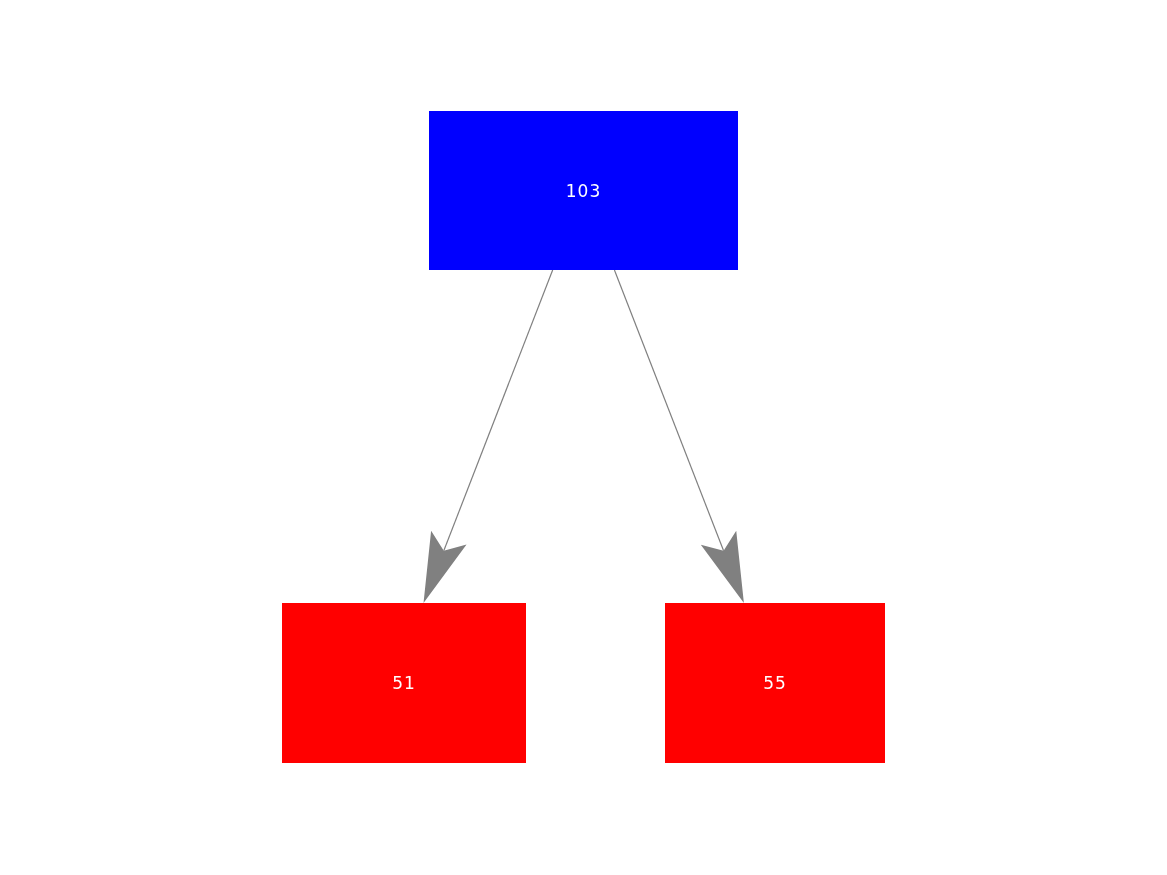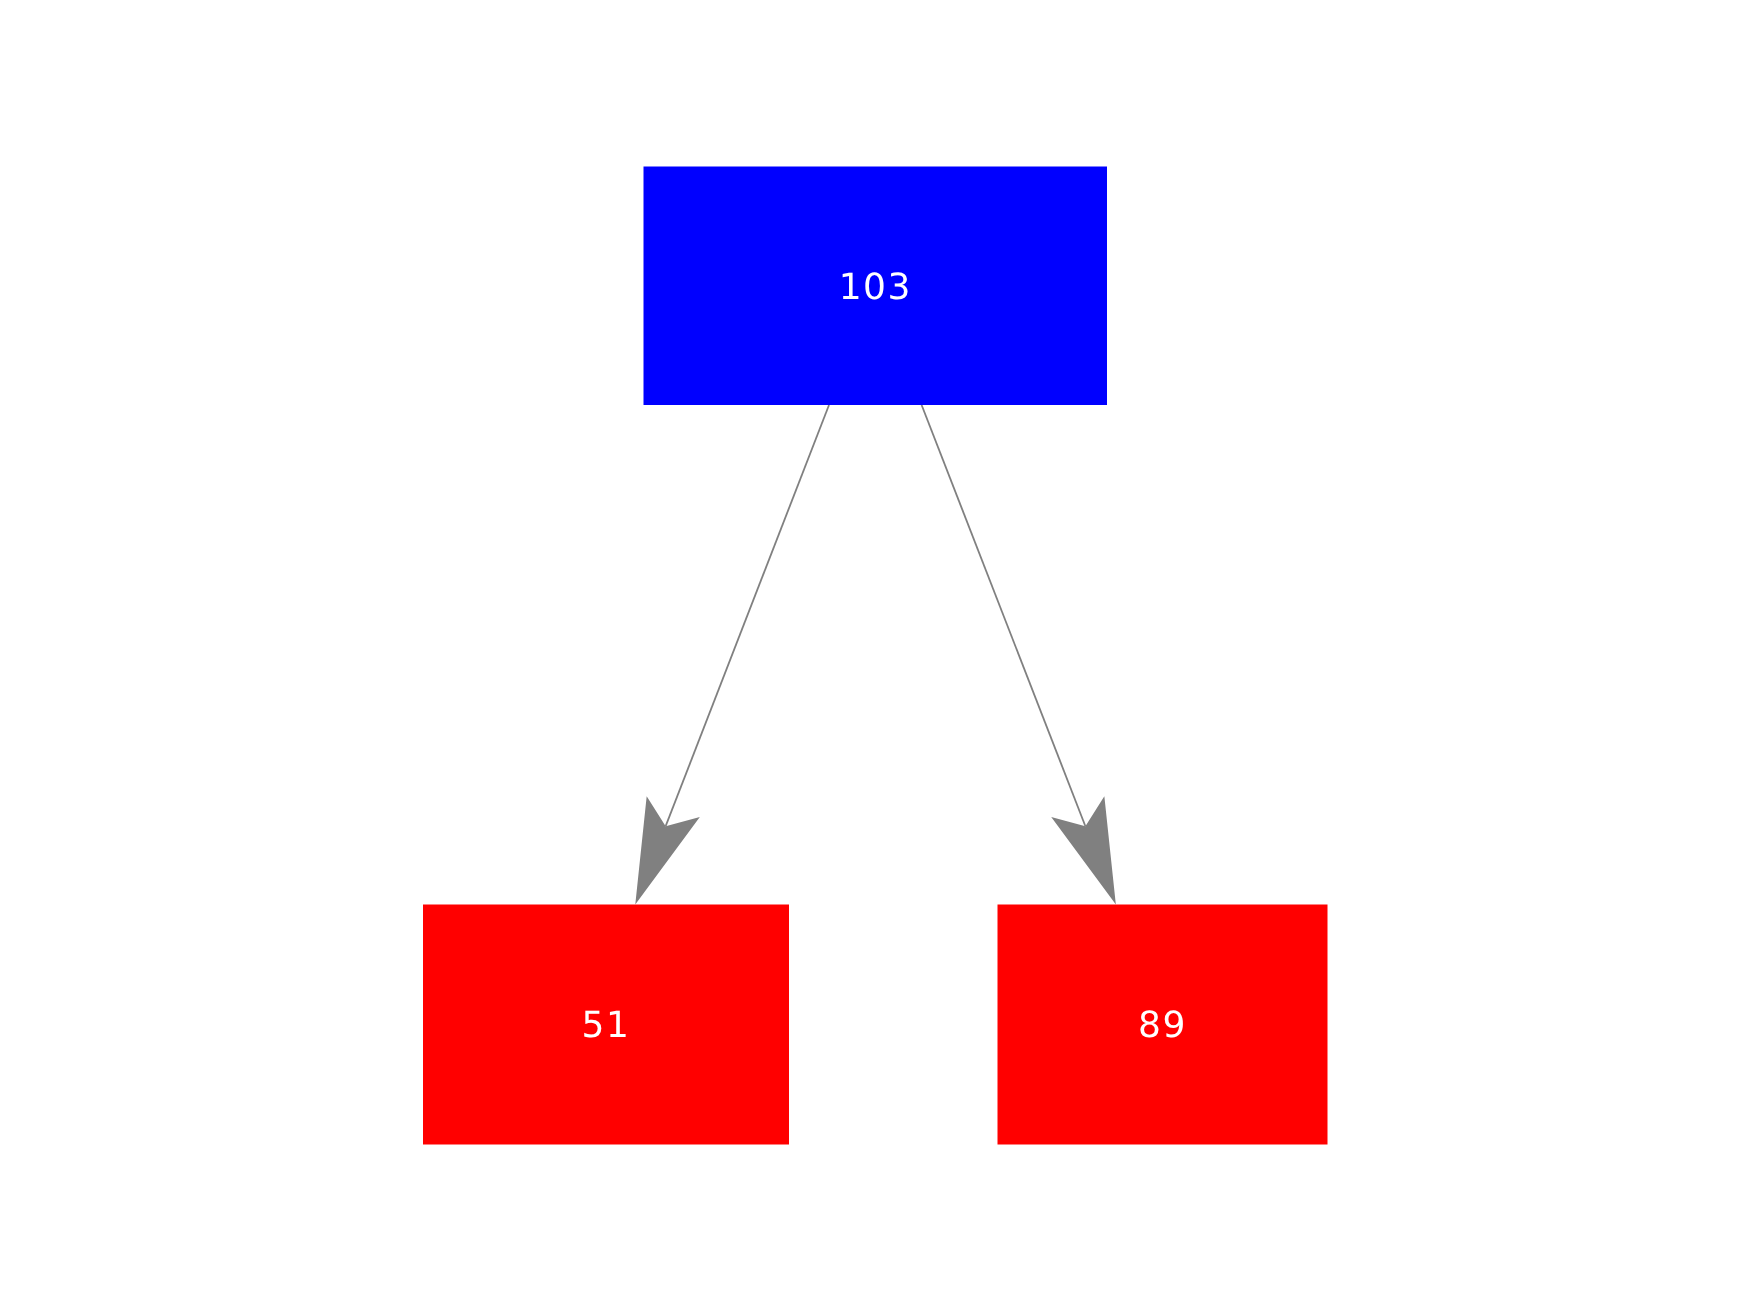--- a/index.html
+++ b/index.html
@@ -21,21 +21,21 @@
     top: 0;
     width: 1167px;
     height: 875px;
     pointer-events: none;
   }
   .tree-node {
     position: absolute;
     display: flex;
     align-items: center;
     justify-content: center;
-    font-size: 24px;
+    font-size: 17px;
     letter-spacing: 1px;
     user-select: none;
   }
 </style>
 </head>
 <body>
 
 <div id="canvas">
   <svg id="edges-layer" viewBox="0 0 1167 875" xmlns="http://www.w3.org/2000/svg">
       <line x1="552.6685279187817" y1="270" x2="443.7737616463629" y2="550.7888606762632" stroke="#808080" stroke-width="1.2"></line>
@@ -46,15 +46,15 @@
 
   <div class="tree-node" style="left: 429px; top: 111px; width: 309px; height: 159px; background: rgb(0, 0, 255); color: rgb(255, 255, 255);">
     <span>103</span>
   </div>
 
   <div class="tree-node" style="left: 282px; top: 603px; width: 244px; height: 160px; background: rgb(255, 0, 0); color: rgb(255, 255, 255);">
     <span>51</span>
   </div>
 
   <div class="tree-node" style="left: 665px; top: 603px; width: 220px; height: 160px; background: rgb(255, 0, 0); color: rgb(255, 255, 255);">
-    <span>89</span>
+    <span>55</span>
   </div>
 </div>
 
 </body></html>

